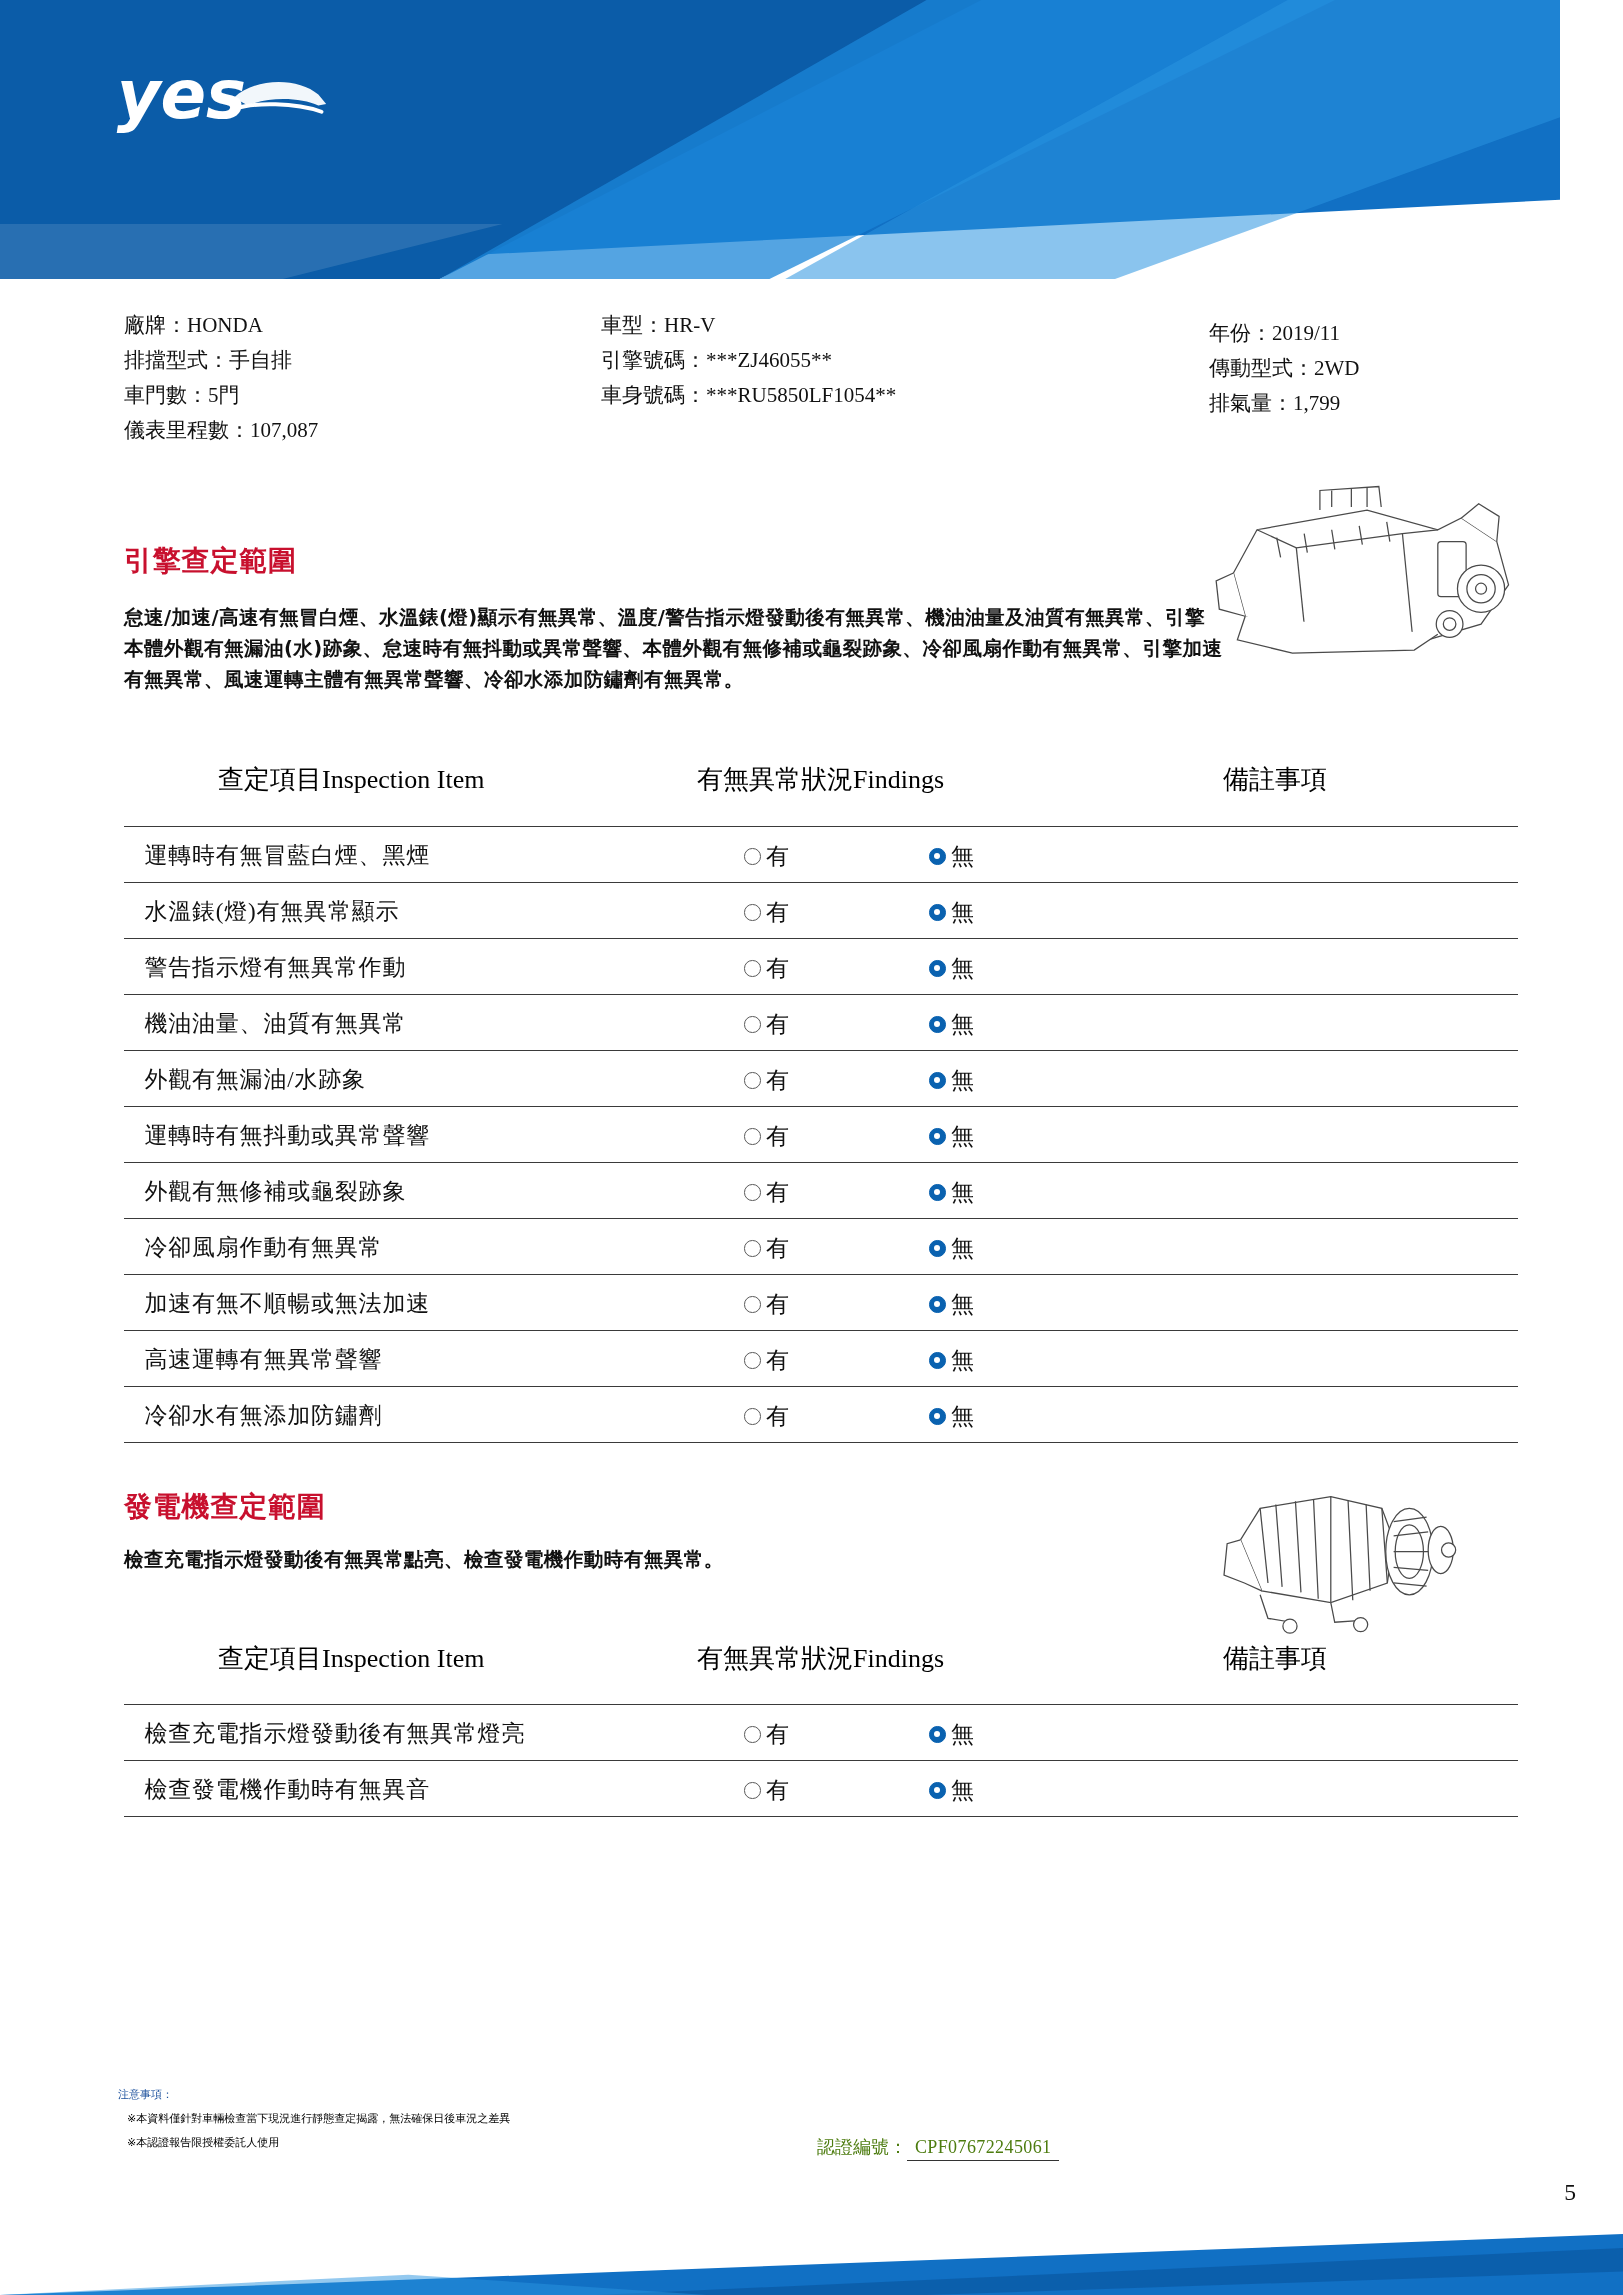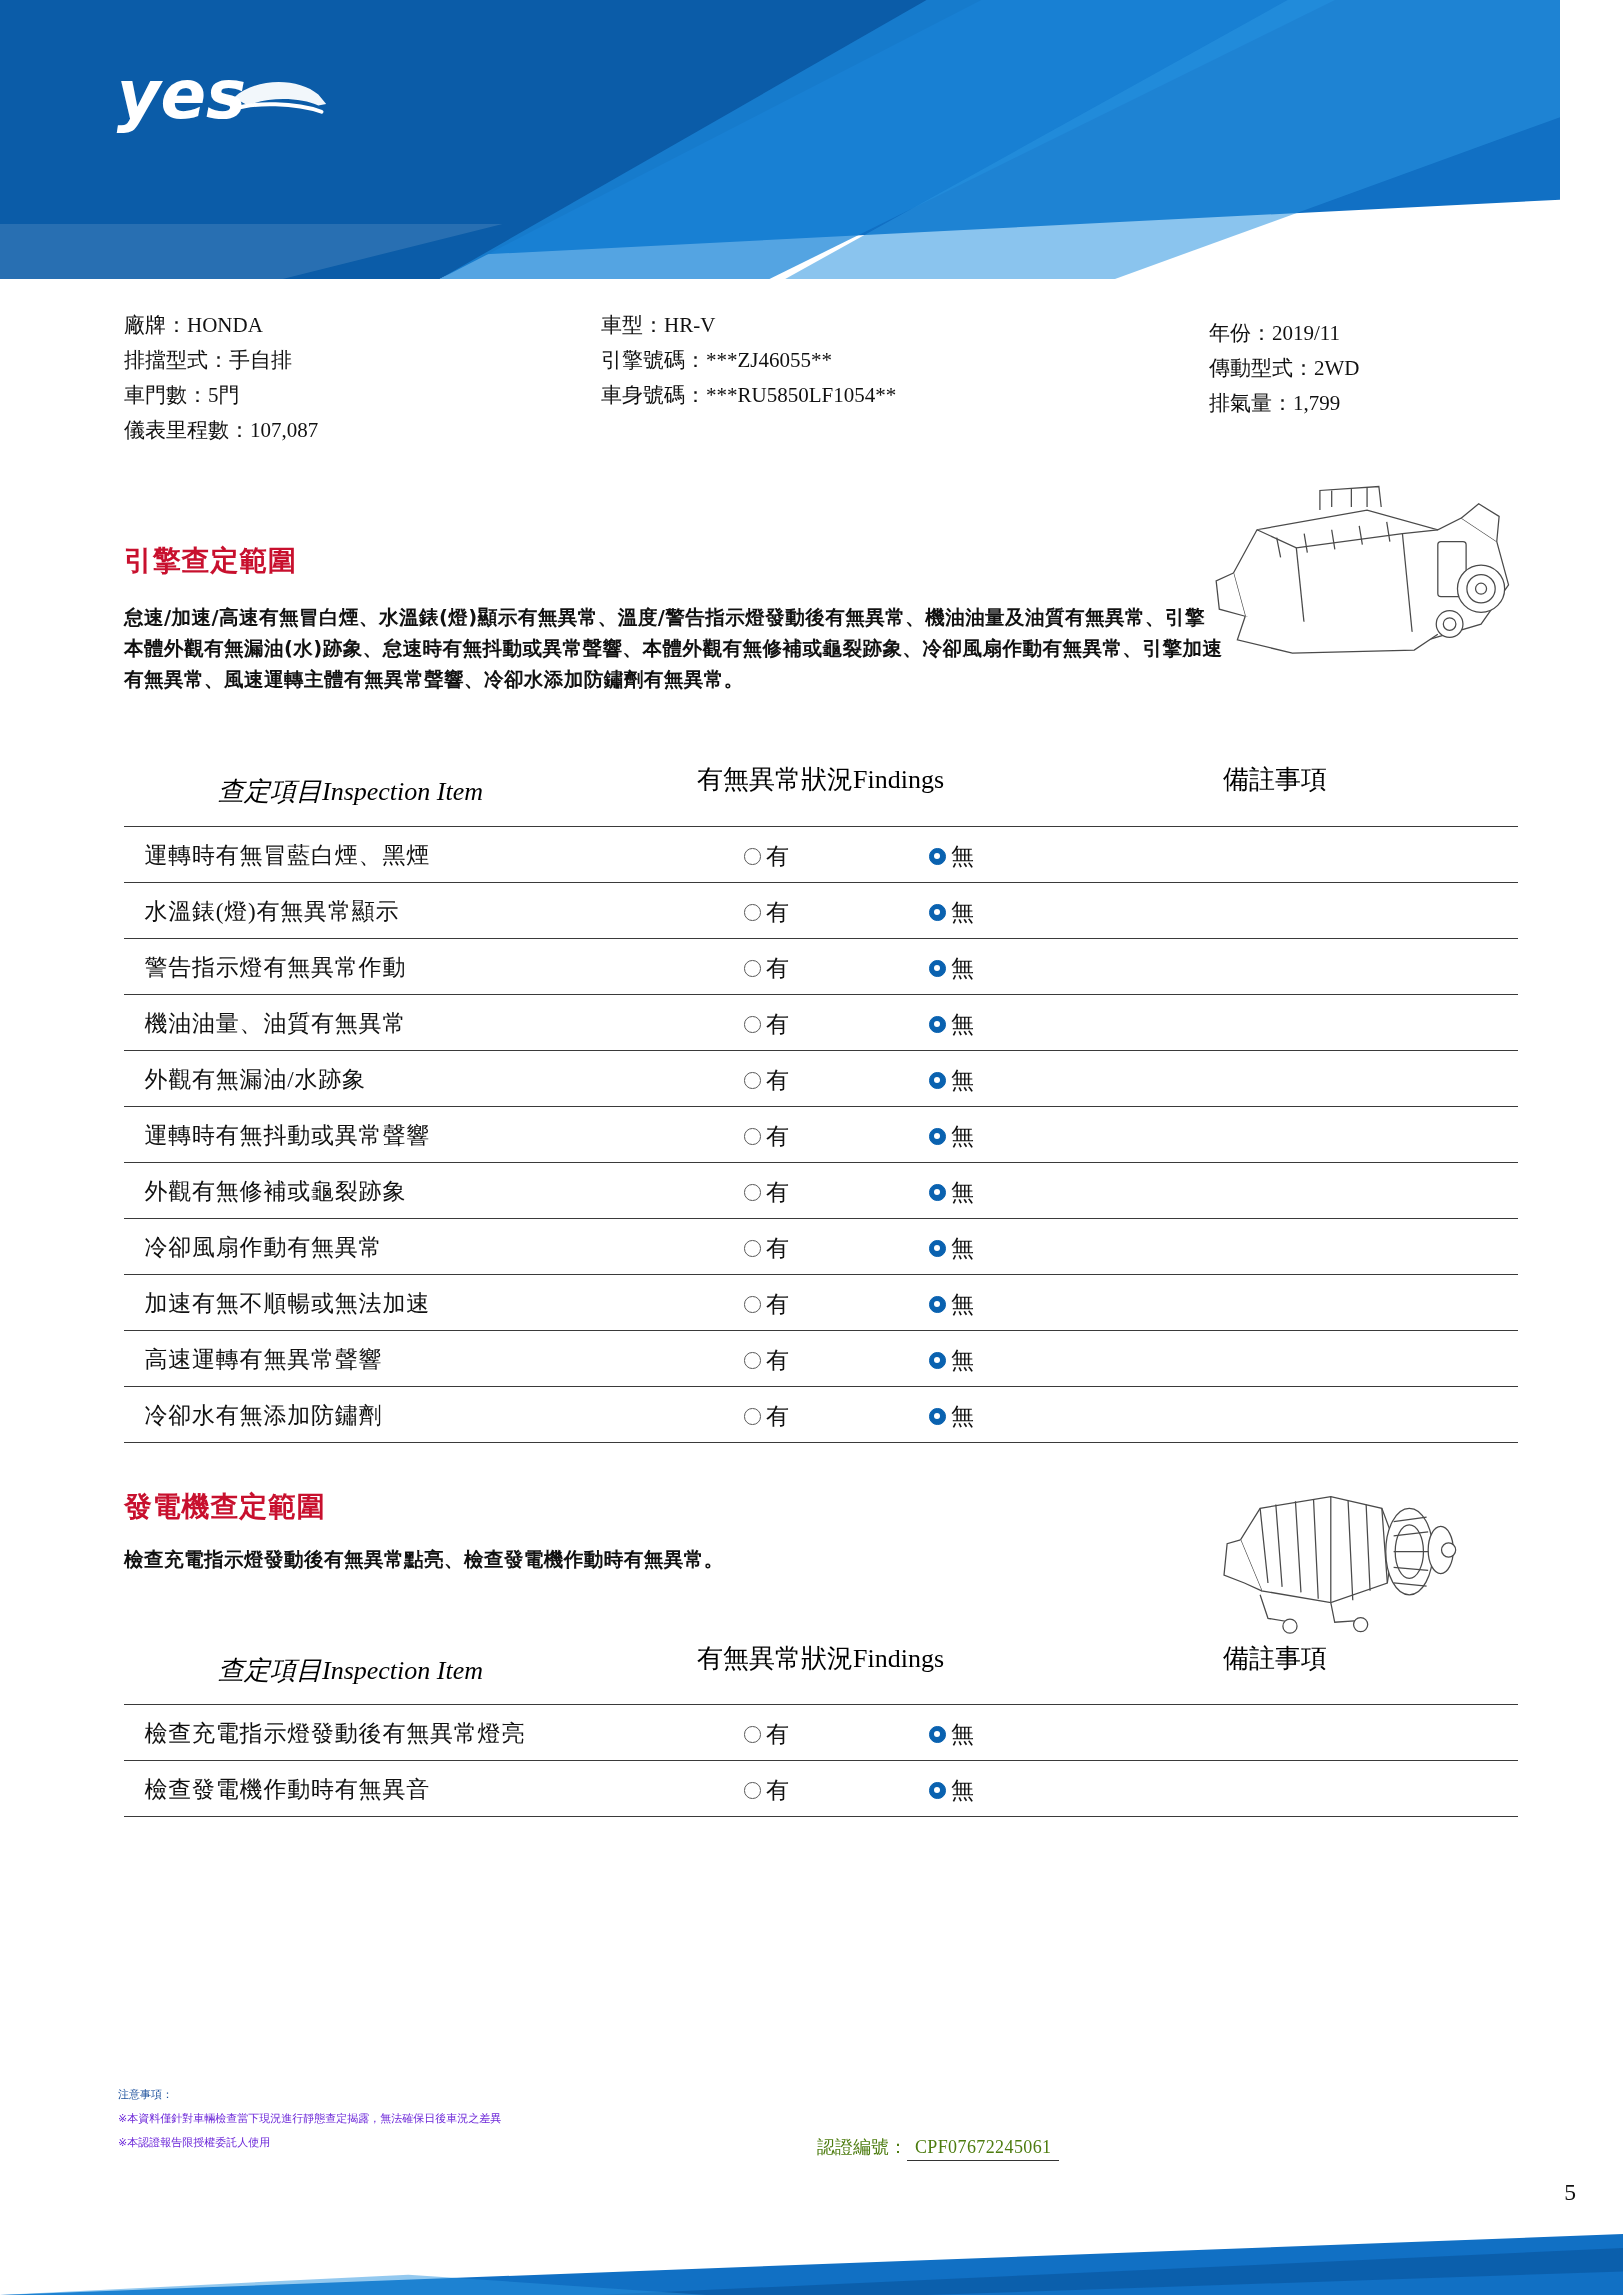--- a/index.html
+++ b/index.html
@@ -97,21 +97,21 @@
     left: 124px;
     height: 47px;
   }
   .tbl-head span {
     position: absolute;
     font-family: "Liberation Serif", serif;
     font-size: 26px;
     color: #000;
     white-space: nowrap;
   }
-  .th-item { left: 94px; top: 12px; font-style: italic; }
+  .th-item { left: 94px; top: 0; }
   .th-find { left: 573px; top: 0; }
   .th-note { left: 1099px; top: 0; }
 
   
   .tbl {
     position: absolute;
     left: 124px;
     width: 1394px;
   }
   .row {
@@ -174,21 +174,21 @@
   .footer-note {
     position: absolute;
     left: 118px;
     top: 2083px;
     font-family: "DejaVu Sans", sans-serif;
     font-size: 11px;
     line-height: 24px;
     color: #1a4f9c;
     font-weight: normal;
   }
-  .footer-note .red { color: #6d28d9; }
+  .footer-note .red { color: #000000; margin-left: 9px; }
   .cert-no {
     position: absolute;
     left: 817px;
     top: 2135px;
     font-family: "Liberation Serif", serif;
     font-size: 18px;
     color: #4d7c0f;
   }
   .cert-no .val {
     display: inline-block;

